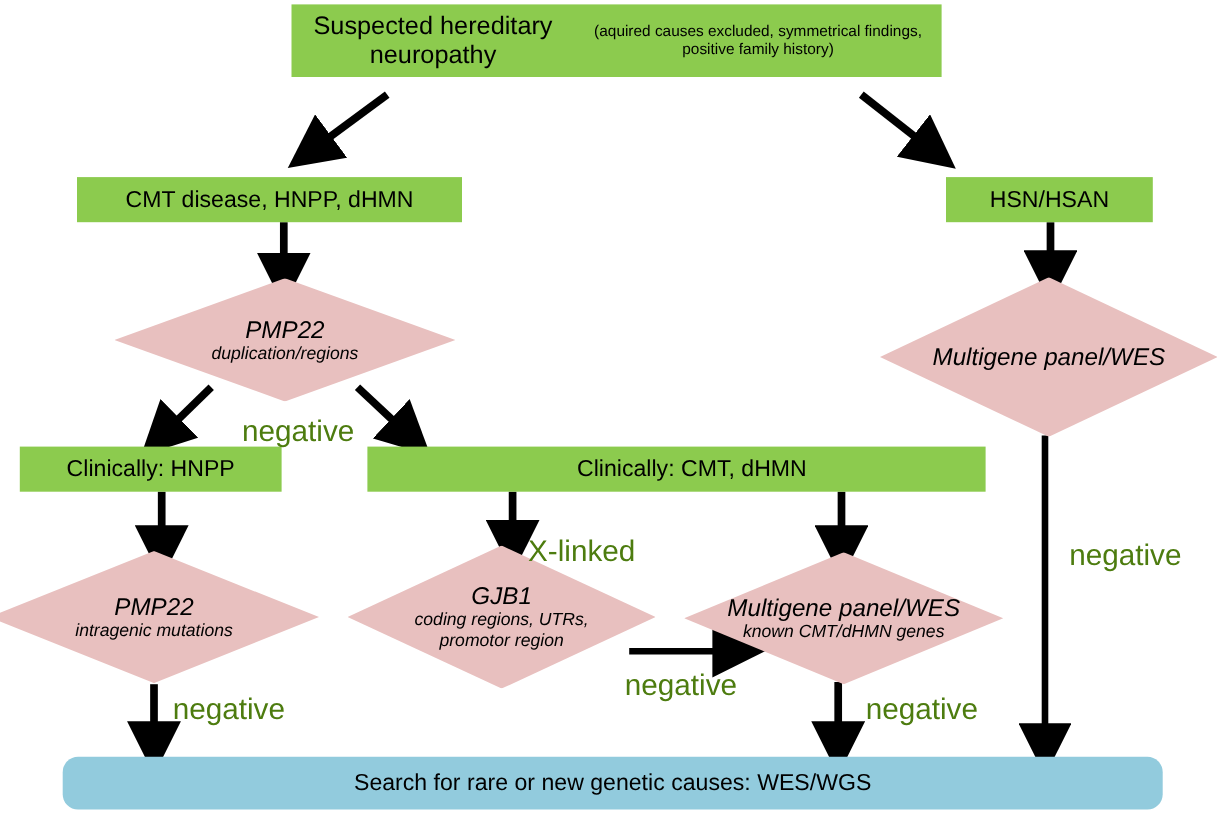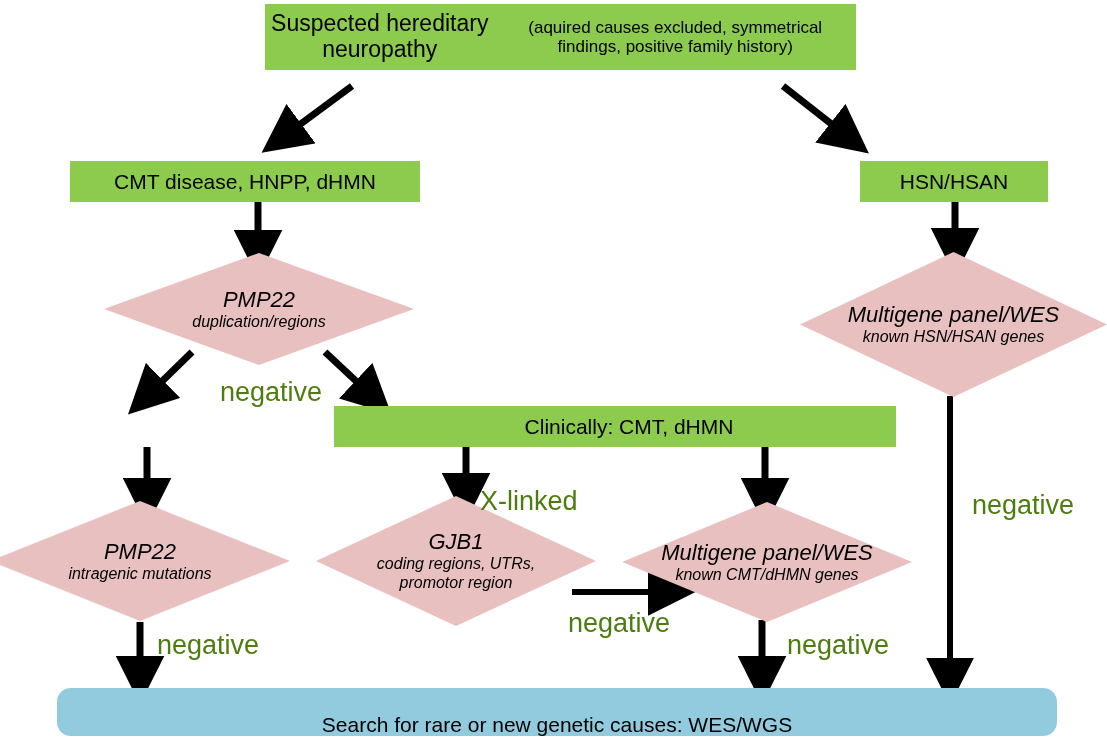--- a/index.html
+++ b/index.html
@@ -14,23 +14,23 @@
   .node{
     position:absolute;
     display:flex;
     align-items:center;
     justify-content:center;
     text-align:center;
     color:#000000;
     box-sizing:border-box;
   }
   .box{ background:#8CCB4E; }
-  .box-rounded{ background:#92CBDD; border-radius:14px;align-items:flex-end; }
+  .box-rounded{ background:#92CBDD; border-radius:14px; }
   .l1{ font-size:23px; line-height:1.12; }
-  .l2{ font-size:17px; line-height:1.14; }
+  .l2{ font-size:14px; line-height:1.14; }
   .l-box{ font-size:21px; line-height:1.1; }
   .diamond-wrap{ position:absolute; }
   .diamond-shape{
     position:absolute; inset:0;
     background:#E8C0BF;
     clip-path:polygon(50% 0%,100% 50%,50% 100%,0% 50%);
   }
   .diamond-text{
     position:absolute; inset:0;
     display:flex; flex-direction:column;
@@ -113,24 +113,26 @@
     <div class="diamond-text">
       <div class="dt1">PMP22</div>
       <div class="dt2">duplication/regions</div>
     </div>
   </div>
 
   <div class="diamond-wrap" style="left:800px; top:252px; width:307px; height:145px;">
     <div class="diamond-shape"></div>
     <div class="diamond-text">
       <div class="dt1">Multigene panel/WES</div>
-      <div class="dt2">known HSN/HSAN genes</div>
     </div>
   </div>
 
+  <div class="node box" style="left:18px; top:406px; width:238px; height:41px;">
+    <div class="l-box">Clinically: HNPP</div>
+  </div>
 
   <div class="node box" style="left:334px; top:406px; width:562px; height:41px;padding-left:28px;">
     <div class="l-box">Clinically: CMT, dHMN</div>
   </div>
 
   <div class="diamond-wrap" style="left:-10px; top:501px; width:300px; height:120px;">
     <div class="diamond-shape"></div>
     <div class="diamond-text">
       <div class="dt1">PMP22</div>
       <div class="dt2">intragenic mutations</div>

